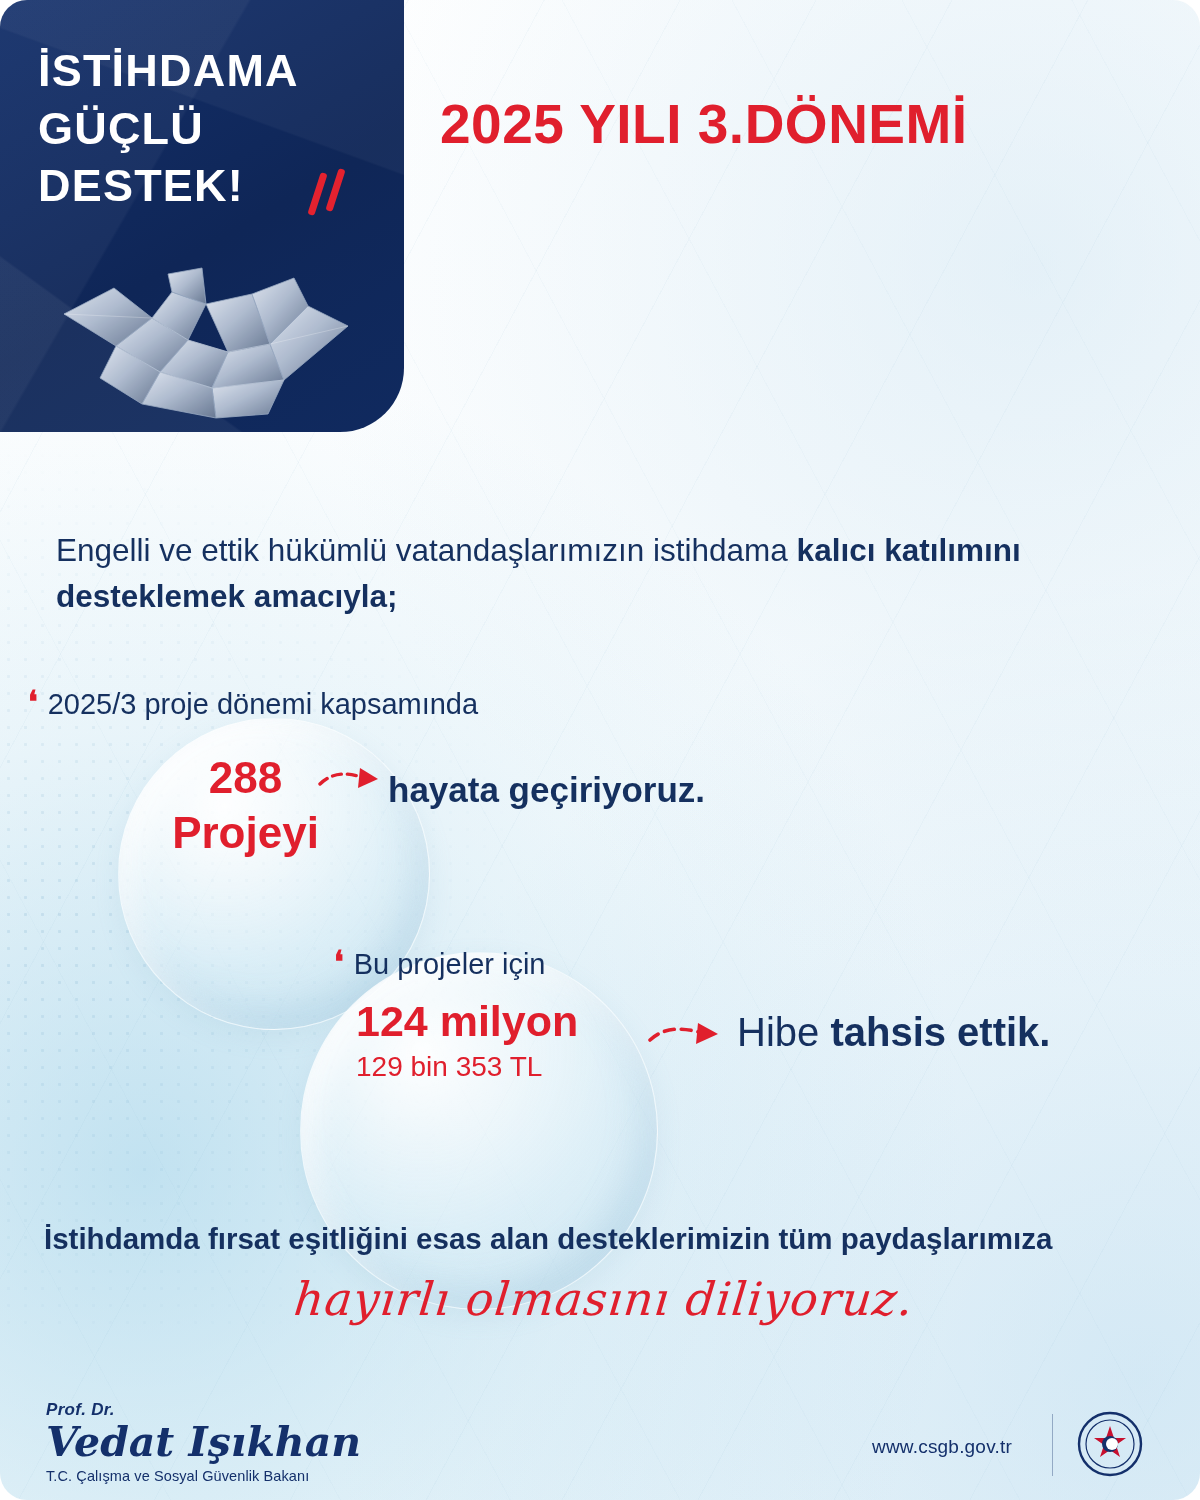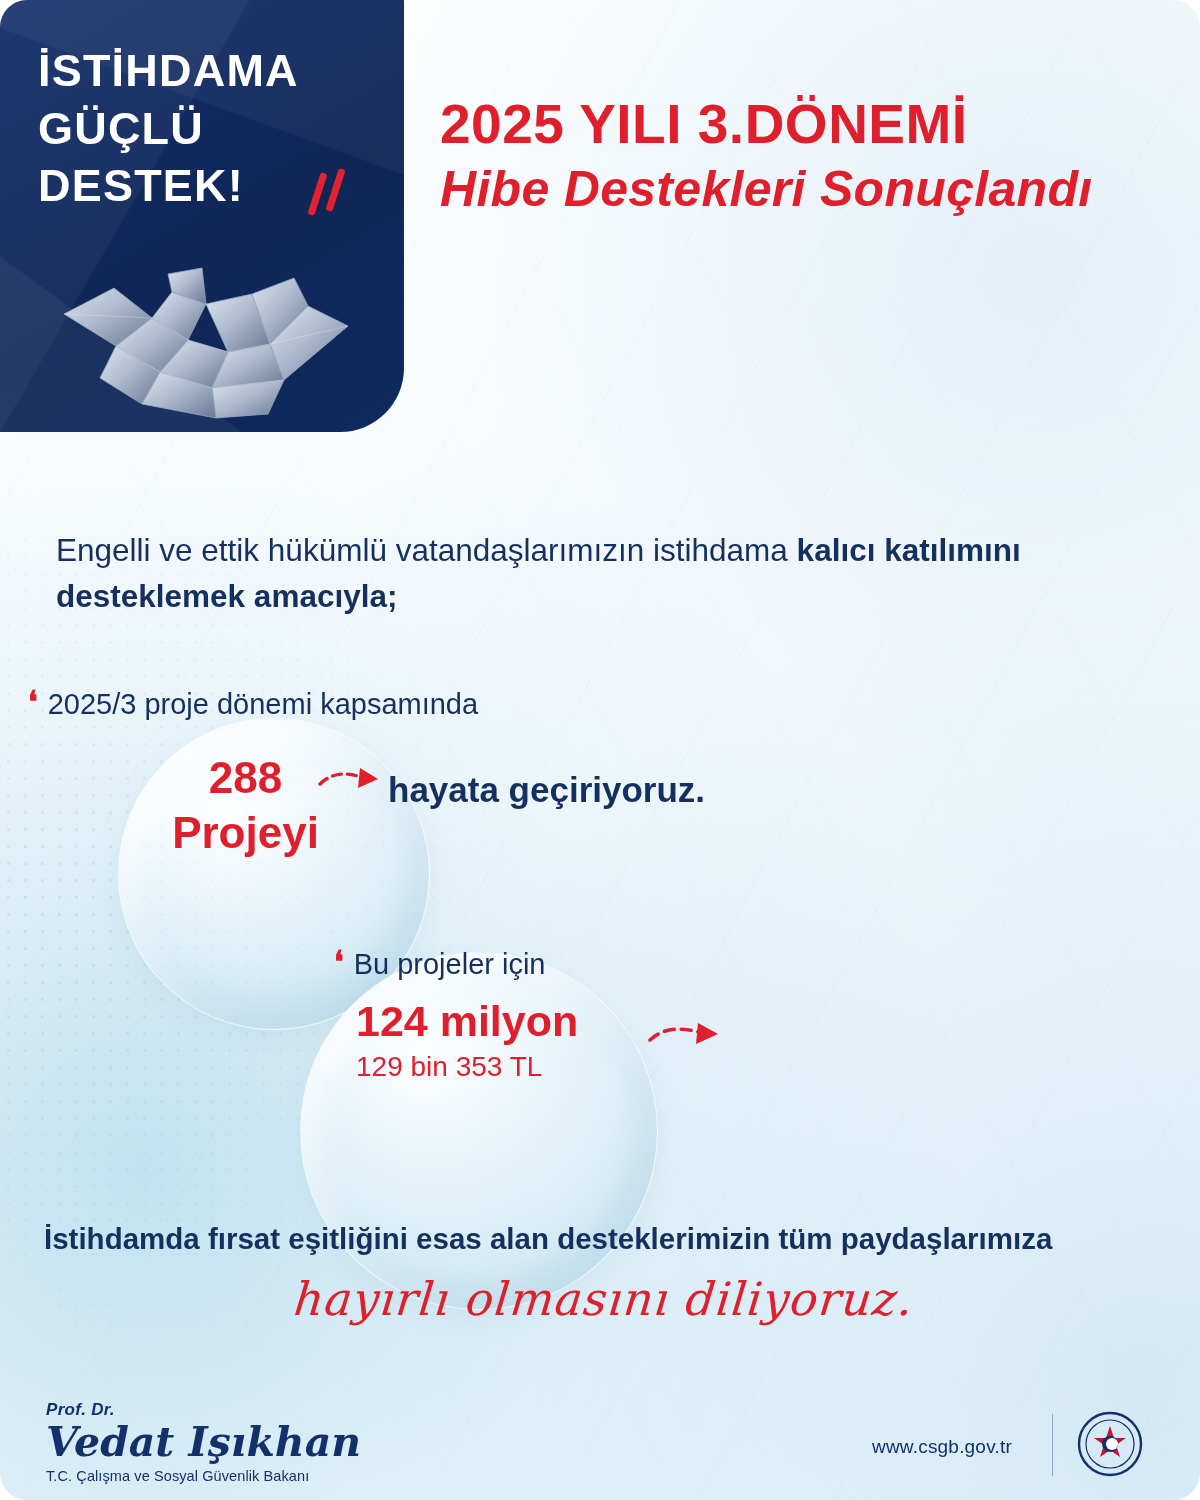--- a/index.html
+++ b/index.html
@@ -355,21 +355,20 @@
       </g>
       <g fill="none" stroke="rgba(255,255,255,0.35)" stroke-width="0.7">
         <polyline points="8,66 96,70 132,92 172,104 214,96 292,78"></polyline>
         <polyline points="60,98 104,124 156,140 228,132"></polyline>
       </g>
     </svg>
   </div>
 
   <div class="head-title">
     <span class="line1">2025 YILI 3.DÖNEMİ</span>
-    <span class="line2">Hibe Destekleri Sonuçlandı</span>
   </div>
 
   <div class="intro">
     <span>Engelli ve ettik hükümlü vatandaşlarımızın istihdama </span><b>kalıcı katılımını desteklemek amacıyla;</b>
   </div>
 
   <div class="stat1-label">
     <span class="quote-mark">❛</span>
     <span>2025/3 proje dönemi kapsamında</span>
   </div>
@@ -388,20 +387,23 @@
   <div class="stat2-label">
     <span class="quote-mark">❛</span>
     <span>Bu projeler için</span>
   </div>
   <div class="stat2-number">124 milyon</div>
   <div class="stat2-number2">129 bin 353 TL</div>
   <svg class="arrow2" viewBox="0 0 72 32">
     <path d="M2 21 C16 8, 34 8, 54 14" stroke="#e01f2d" stroke-width="3.6" fill="none" stroke-dasharray="10 7" stroke-linecap="round"></path>
     <polygon points="50,4 70,15 48,25" fill="#e01f2d"></polygon>
   </svg>
+  <div class="stat2-text">
+    <span>Hibe </span><b>tahsis ettik.</b>
+  </div>
 
   <div class="closing">İstihdamda fırsat eşitliğini esas alan desteklerimizin tüm paydaşlarımıza</div>
   <div class="script">hayırlı olmasını diliyoruz.</div>
 
   <div class="sign">
     <div class="pre">Prof. Dr.</div>
     <div class="name">Vedat Işıkhan</div>
     <div class="role">T.C. Çalışma ve Sosyal Güvenlik Bakanı</div>
   </div>
   <div class="site">www.csgb.gov.tr</div>

